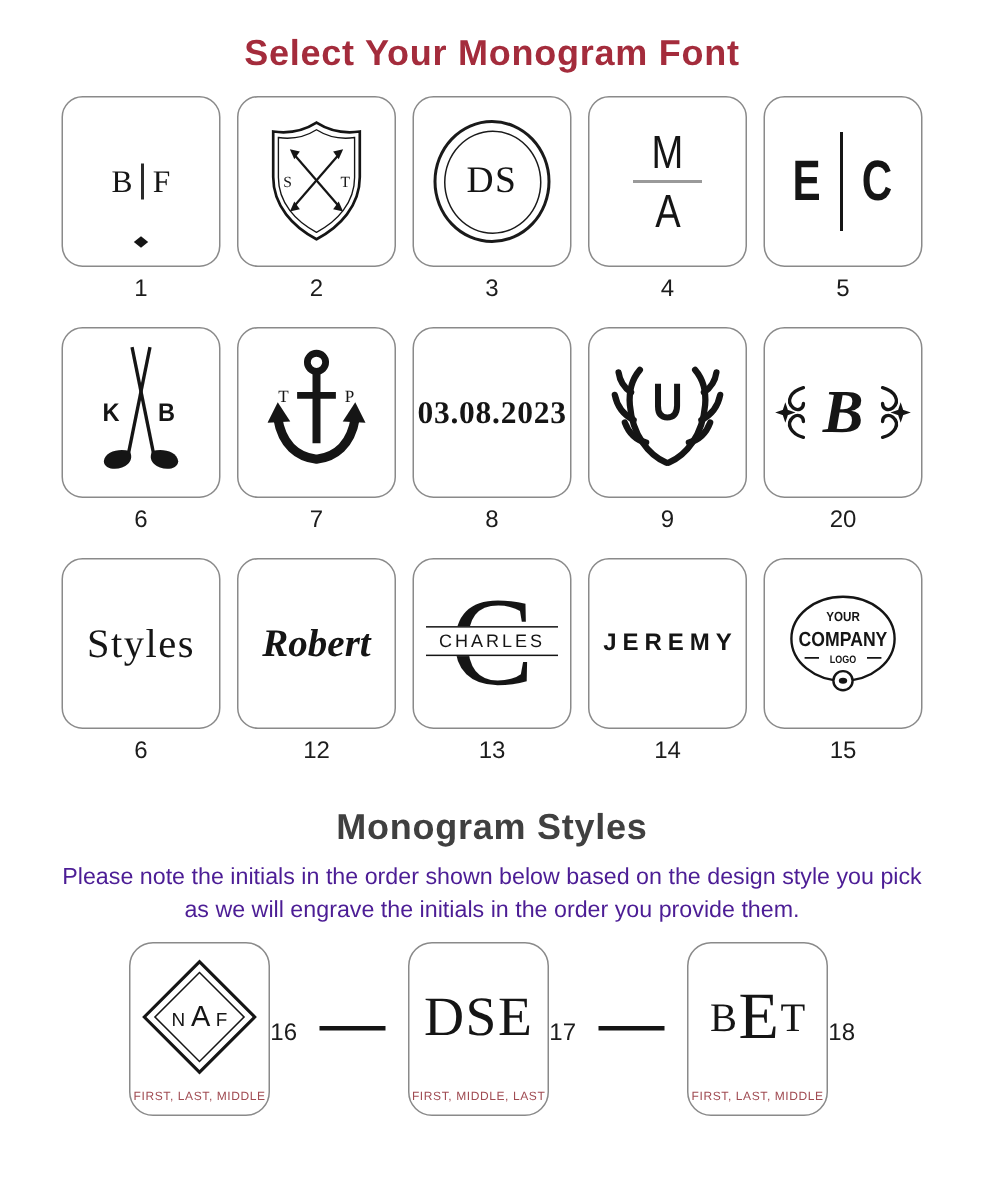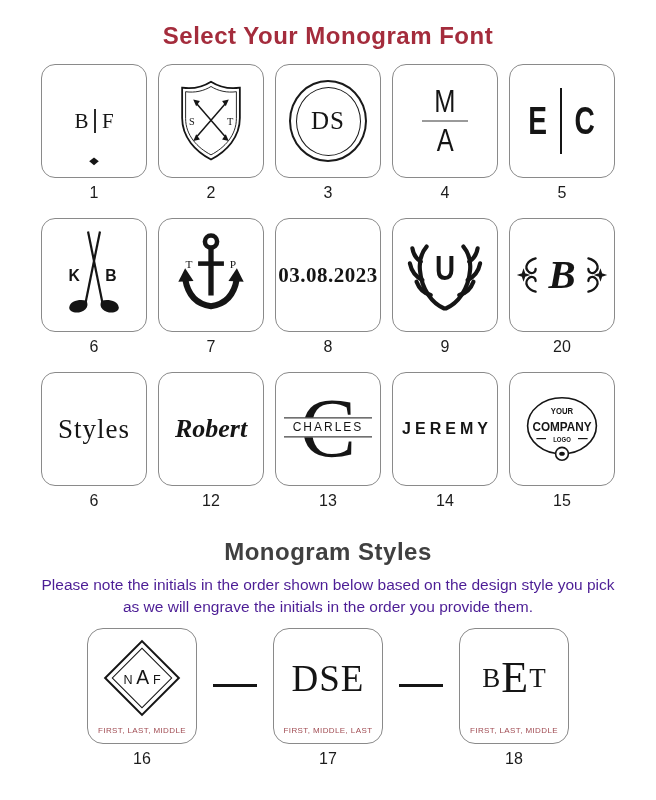--- a/index.html
+++ b/index.html
@@ -43,21 +43,21 @@
   .splitC .bigC{font-family:"Liberation Serif",serif;font-size:84px;line-height:1;}
   .splitC .band{position:absolute;left:4px;right:4px;top:50%;transform:translateY(-58%);background:#fff;
                 border-top:1.5px solid #151515;border-bottom:1.5px solid #151515;padding:2px 0;text-align:center;
                 font-family:Liberation Sans, sans-serif;font-size:12px;letter-spacing:2px;}
   
   .spacedcaps{font-size:16px;font-weight:600;letter-spacing:4px;margin-left:4px;}
   
   .styles-heading{margin-top:12px;font-size:24px;font-weight:700;letter-spacing:.5px;color:#404040;}
   .styles-note{margin-top:8px;width:578px;text-align:center;font-size:15.5px;line-height:1.42;color:#4c1d95;}
   .styles-row{margin-top:10px;display:flex;align-items:flex-start;justify-content:center;}
-  .style-cell{display:flex;flex-direction:column;align-items:center;width:112px;}
+  .style-cell{display:flex;align-items:center;width:112px;}
   .style-tile{width:110px;height:116px;border:1px solid #8a8a8a;border-radius:16px;background:#fff;position:relative;
               display:flex;align-items:center;justify-content:center;box-sizing:border-box;}
   .style-tile .caption{position:absolute;bottom:8px;left:0;right:0;text-align:center;font-size:8px;font-weight:400;
                        letter-spacing:.4px;color:#a04b52;}
   .style-tile .art{margin-bottom:16px;}
   .connector{width:44px;height:2.5px;background:#151515;margin:56px 15px 0 15px;}
   .naf-wrap{position:relative;width:84px;height:84px;display:flex;align-items:center;justify-content:center;}
   .naf-svg{position:absolute;inset:0;}
   .dse{font-family:"Liberation Serif",serif;font-size:37px;letter-spacing:1px;}
   .bet{display:flex;align-items:center;font-family:"Liberation Serif",serif;line-height:1;}

